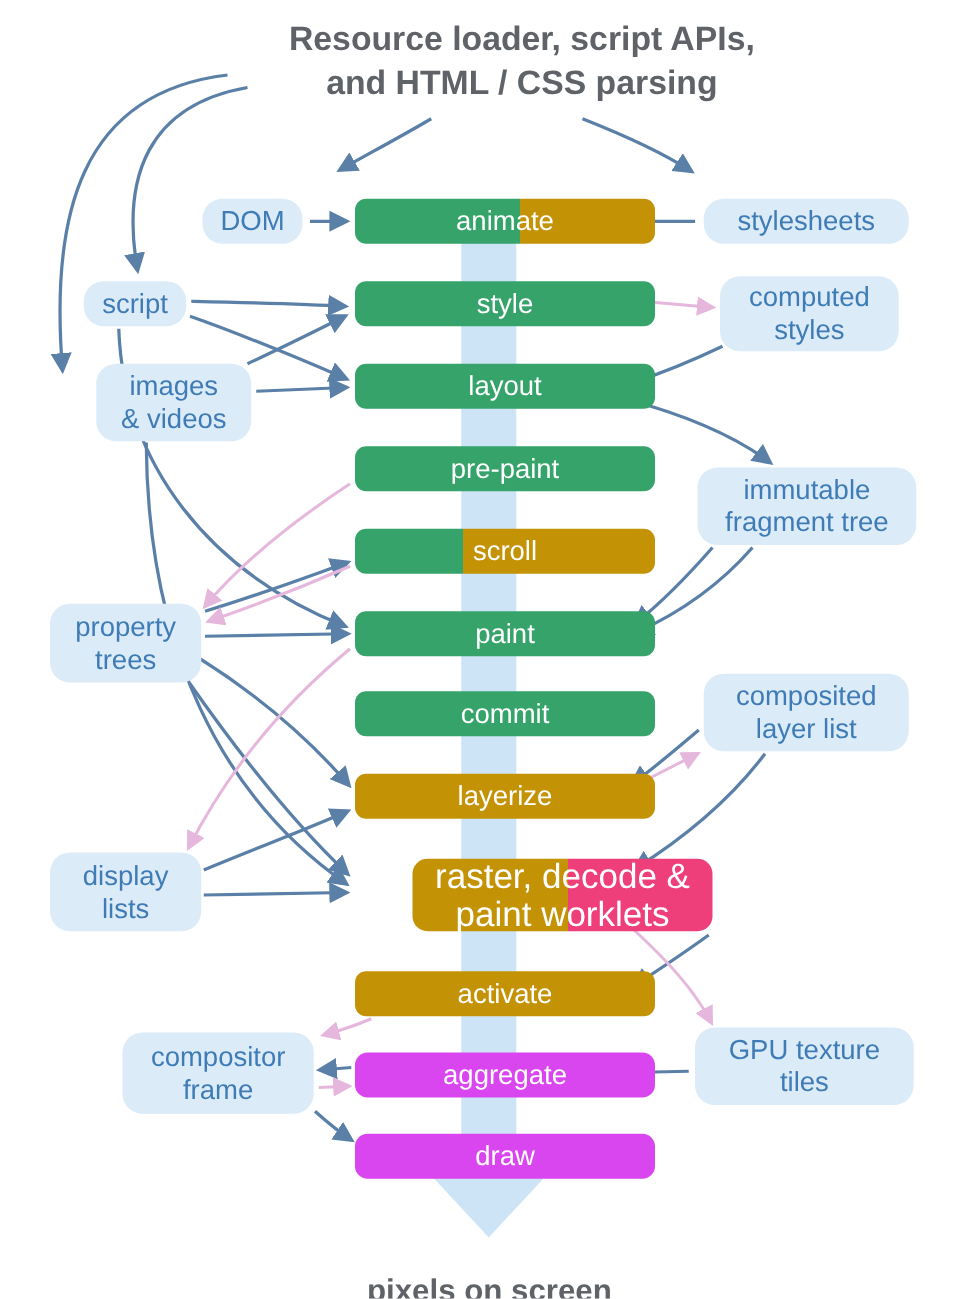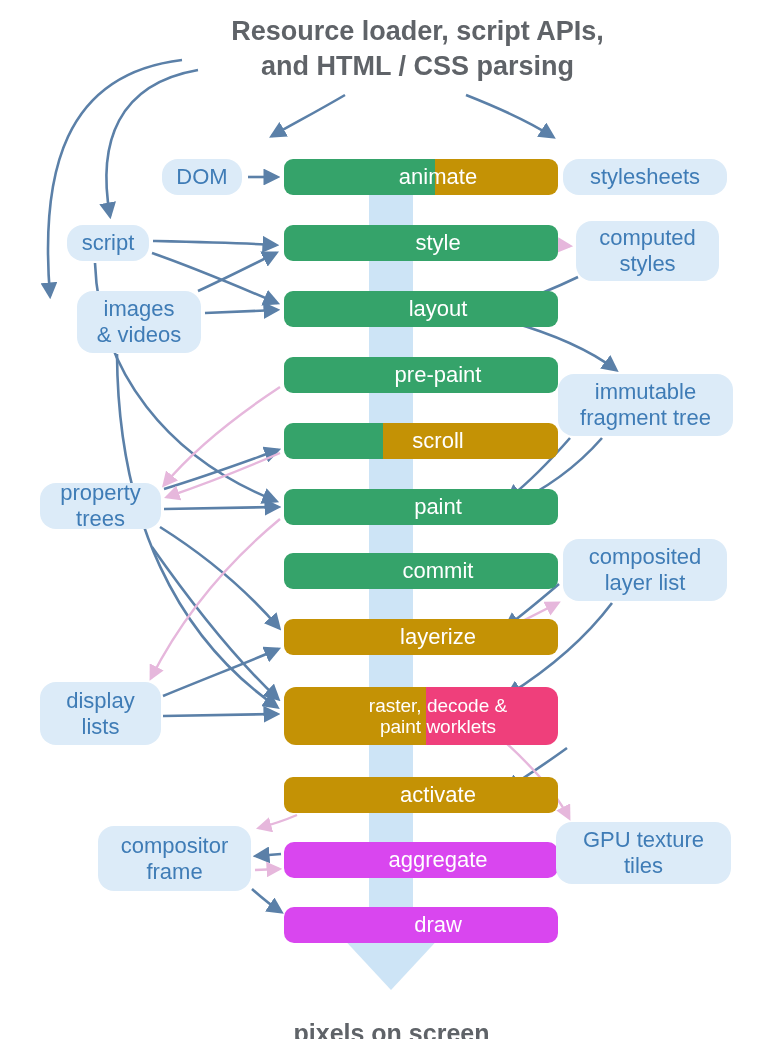--- a/index.html
+++ b/index.html
@@ -18,23 +18,23 @@
   .band{position:absolute;left:369px;top:170px;width:44px;height:766px;background:#cde4f6;z-index:0;}
   .band-head{position:absolute;left:339px;top:934px;width:0;height:0;
     border-left:52px solid transparent;border-right:52px solid transparent;
     border-top:56px solid #cde4f6;z-index:0;}
   .arrows{position:absolute;left:0;top:0;z-index:1;pointer-events:none;}
   .ad{stroke:#5b80a8;stroke-width:2.6;fill:none;marker-end:url(#mD);}
   .ap{stroke:#e6b7dc;stroke-width:2.4;fill:none;marker-end:url(#mP);}
   .stage{
     position:absolute;left:284px;width:240px;height:36px;border-radius:9px;
     color:#ffffff;font-size:22px;display:flex;align-items:center;justify-content:center;
-    text-align:center;line-height:1.12;white-space:pre-line;z-index:2;padding-left:34px;
+    text-align:center;line-height:1.12;white-space:pre-line;z-index:2;
   }
-  .stage.tall{height:58px;font-size:19px;border-radius:12px;}
+  .stage.tall{height:58px;font-size:28px;border-radius:12px;margin-left:46px;}
   .bg-green{background:#35a36a;}
   .bg-gold{background:#c49205;}
   .bg-pink{background:#d946ef;border-radius:10px;}
   .bg-animate{background:linear-gradient(90deg,#35a36a 0 55%,#c49205 55% 100%);}
   .bg-scroll{background:linear-gradient(90deg,#35a36a 0 36%,#c49205 36% 100%);}
   .bg-raster{background:linear-gradient(90deg,#c49205 0 52%,#ef3f7b 52% 100%);}
   .side{
     position:absolute;background:#dcebf8;border-radius:16px;color:#3f7cb6;
     font-size:22px;display:flex;align-items:center;justify-content:center;
     text-align:center;line-height:1.18;white-space:pre-line;z-index:2;
@@ -120,21 +120,21 @@
 
   <div class="side" style="left:162px;top:159px;width:80px;height:36px">DOM</div>
   <div class="side" style="left:563px;top:159px;width:164px;height:36px">stylesheets</div>
   <div class="side" style="left:67px;top:225px;width:82px;height:36px">script</div>
   <div class="side" style="left:576px;top:221px;width:143px;height:60px">computed
 styles</div>
   <div class="side" style="left:77px;top:291px;width:124px;height:62px">images
 &amp; videos</div>
   <div class="side" style="left:558px;top:374px;width:175px;height:62px">immutable
 fragment tree</div>
-  <div class="side" style="left:40px;top:483px;width:121px;height:46px">property
+  <div class="side" style="left:40px;top:483px;width:121px;height:63px">property
 trees</div>
   <div class="side" style="left:563px;top:539px;width:164px;height:62px">composited
 layer list</div>
   <div class="side" style="left:40px;top:682px;width:121px;height:63px">display
 lists</div>
   <div class="side" style="left:98px;top:826px;width:153px;height:65px">compositor
 frame</div>
   <div class="side" style="left:556px;top:822px;width:175px;height:62px">GPU texture
 tiles</div>
 

